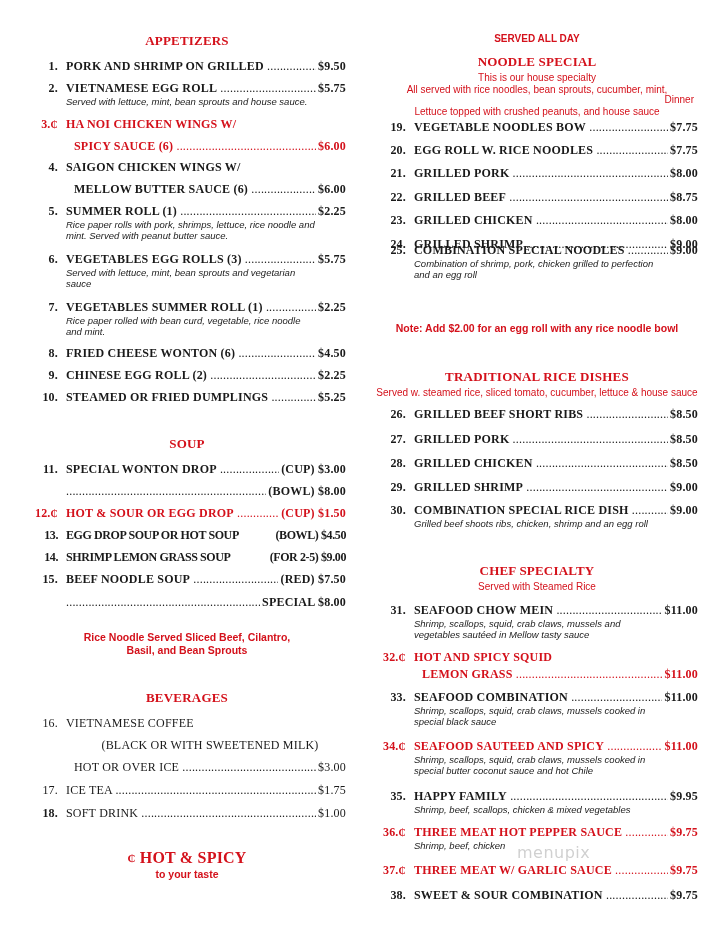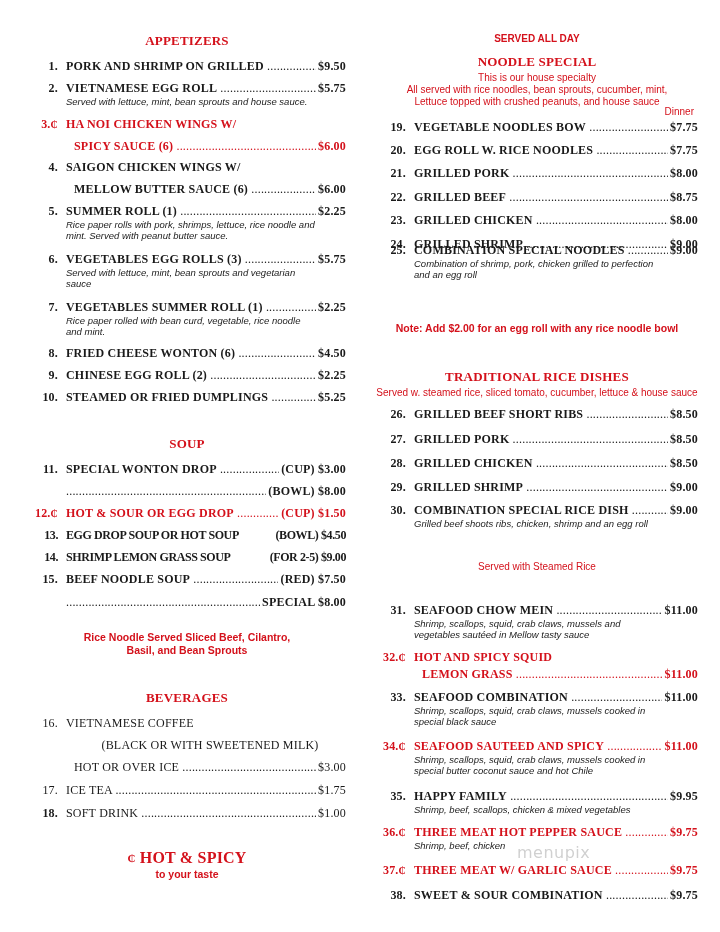--- a/index.html
+++ b/index.html
@@ -212,22 +212,22 @@
     <div class="sub-red-b">to your taste</div>
   </div>
 </div>
 
 <div class="col col-right">
   <div class="abs" style="top:32px;">
     <div class="sub-red-b" style="font-size:10px;">SERVED ALL DAY</div>
     <h2 class="sec-title" style="margin-top:7px;">NOODLE SPECIAL</h2>
     <div class="sub-red">This is our house specialty</div>
     <div class="sub-red">All served with rice noodles, bean sprouts, cucumber, mint,</div>
+    <div class="sub-red" style="text-align:right;padding-right:4px;margin-top:-2px;">Dinner</div>
     <div class="sub-red">Lettuce topped with crushed peanuts, and house sauce</div>
-    <div class="sub-red" style="text-align:right;padding-right:4px;margin-top:-2px;">Dinner</div>
   </div>
 
   <div class="abs" style="top:120px;">
     <div class="item">
         <span class="num">19.</span>
         <span class="name">VEGETABLE NOODLES BOW</span>
         <span class="price">$7.75</span>
       </div>
   </div>
   <div class="abs" style="top:143px;">
@@ -312,20 +312,21 @@
   <div class="abs" style="top:503px;">
     <div class="item">
         <span class="num">30.</span>
         <span class="name">COMBINATION SPECIAL RICE DISH</span>
         <span class="price">$9.00</span>
       </div>
     <div class="desc">Grilled beef shoots ribs, chicken, shrimp and an egg roll</div>
   </div>
 
   <div class="abs" style="top:561px;">
+    <h2 class="sec-title">CHEF SPECIALTY</h2>
     <div class="sub-red">Served with Steamed Rice</div>
   </div>
   <div class="abs" style="top:603px;">
     <div class="item">
         <span class="num">31.</span>
         <span class="name">SEAFOOD CHOW MEIN</span>
         <span class="price">$11.00</span>
       </div>
     <div class="desc" style="padding-right:40px;">Shrimp, scallops, squid, crab claws, mussels and vegetables sautéed in Mellow tasty sauce</div>
   </div>

